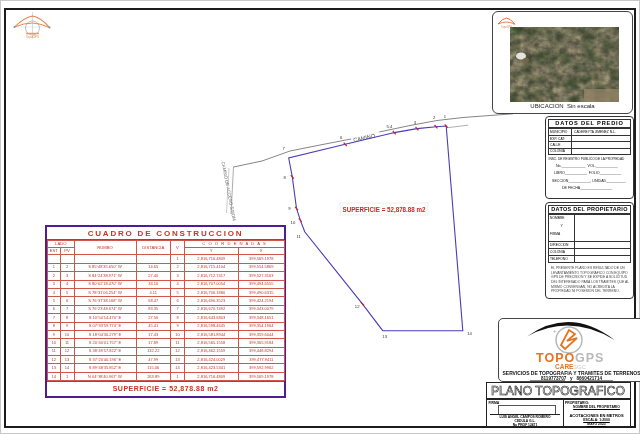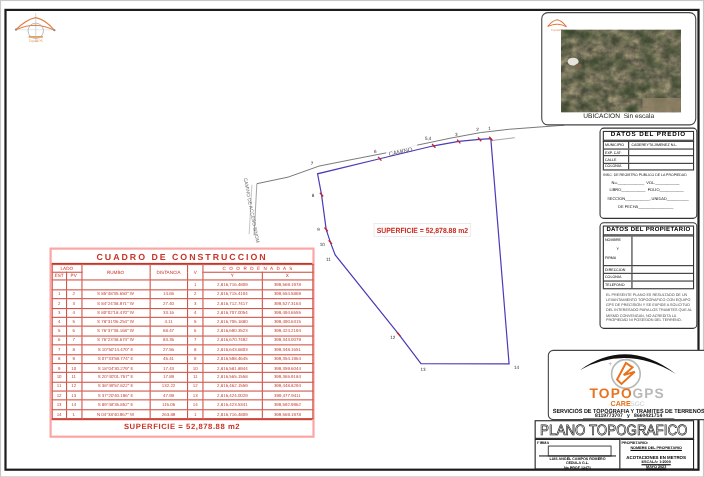--- a/index.html
+++ b/index.html
@@ -2,21 +2,21 @@
 <html><head>
 <meta charset="utf-8">
 <style>
   html,body{margin:0;padding:0;}
   body{width:640px;height:434px;position:relative;background:#fff;
        font-family:"Liberation Sans",sans-serif;overflow:hidden;}
   .abs{position:absolute;}
   .pageedge{left:0;top:0;width:638px;height:432px;border:1px solid #c8c8c8;}
   .frame{left:4px;top:8px;width:628px;height:416px;border:2.3px solid #1c1c1c;}
   
-  .ctab{left:45px;top:225px;width:237px;height:168.5px;border:2px solid #fca5a5;color:#c0392b;}
+  .ctab{left:45px;top:225px;width:237px;height:168.5px;border:2px solid #4c1d95;color:#c0392b;}
   .ctab .title{height:10px;border-bottom:1.6px solid #c63529;text-align:center;
       font-weight:bold;font-size:8px;letter-spacing:1.8px;color:#cc3226;padding-top:2px;}
   table.ct{border-collapse:collapse;width:237px;table-layout:fixed;}
   table.ct td,table.ct th{border:0.6px solid #d0564a;font-size:4px;text-align:center;
       padding:0;height:7.4px;line-height:1;color:#c0392b;font-weight:normal;overflow:hidden;white-space:nowrap;}
   table.ct .hd td{font-size:4.2px;color:#cc3226;height:6.2px;letter-spacing:0;}
   .sup{height:10px;border-top:1.6px solid #c63529;text-align:center;font-weight:bold;
       font-size:7px;color:#cc3226;padding-top:3px;letter-spacing:0.5px;}
   
   .rpanel{border:1px solid #444;border-radius:6px;background:#fff;}

